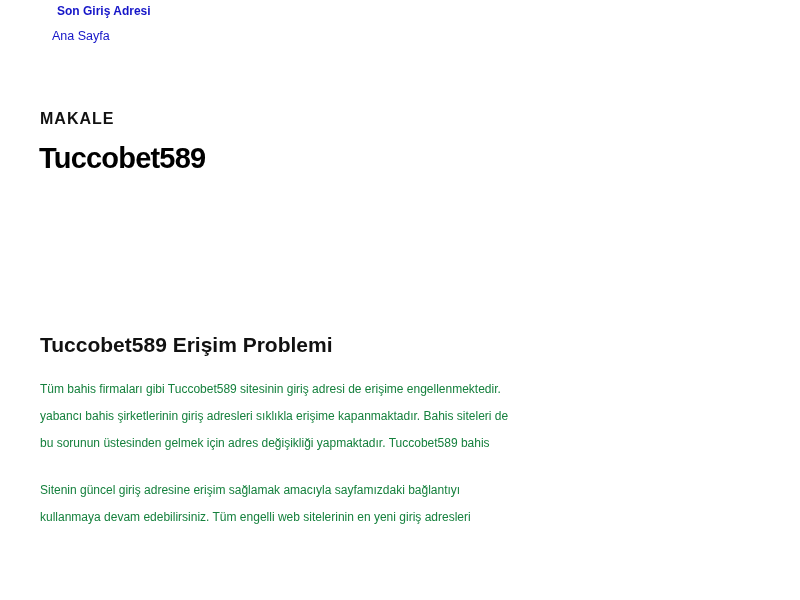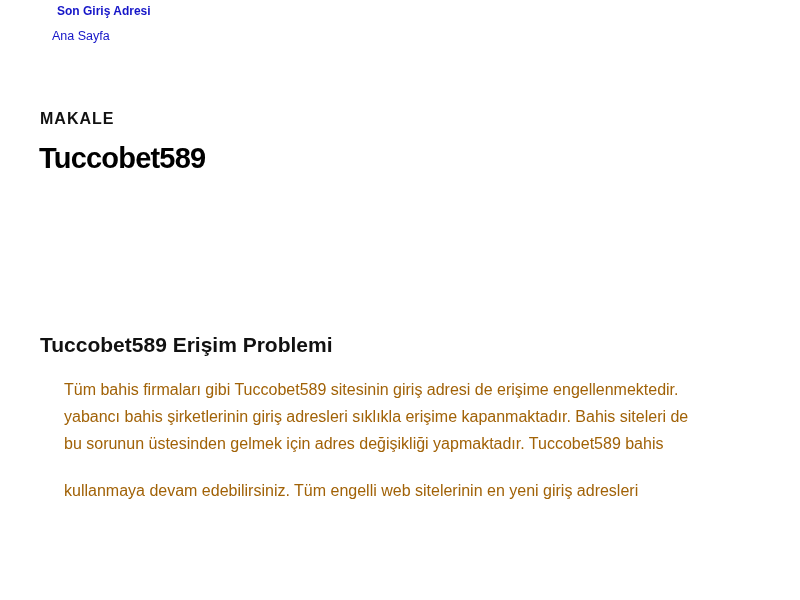--- a/index.html
+++ b/index.html
@@ -64,25 +64,24 @@
       color: #111111;
       white-space: nowrap;
     }
     .article-body {
       position: absolute;
       left: 40px;
       top: 376px;
       width: 690px;
     }
     .article-body p {
-      font-size: 16px;
+      font-size: 12px;
       line-height: 27px;
-      color: #a16207;
+      color: #15803d;
       margin-bottom: 20px;
-      margin-left: 24px;
     }
     .line { display: block; white-space: nowrap; }
   </style>
 </head>
 <body>
 
 <header class="site-header">
   <a class="site-title">Son Giriş Adresi</a>
   <a class="nav-link">Ana Sayfa</a>
 </header>
@@ -92,16 +91,17 @@
   <h1 class="page-title">Tuccobet589</h1>
   <h2 class="section-heading">Tuccobet589 Erişim Problemi</h2>
 
   <div class="article-body">
     <p>
       <span class="line">Tüm bahis firmaları gibi Tuccobet589 sitesinin giriş adresi de erişime engellenmektedir.</span>
       <span class="line">yabancı bahis şirketlerinin giriş adresleri sıklıkla erişime kapanmaktadır. Bahis siteleri de</span>
       <span class="line">bu sorunun üstesinden gelmek için adres değişikliği yapmaktadır. Tuccobet589 bahis</span>
     </p>
     <p>
+      <span class="line">Sitenin güncel giriş adresine erişim sağlamak amacıyla sayfamızdaki bağlantıyı</span>
       <span class="line">kullanmaya devam edebilirsiniz. Tüm engelli web sitelerinin en yeni giriş adresleri</span>
     </p>
   </div>
 </main>
 
 </body></html>

